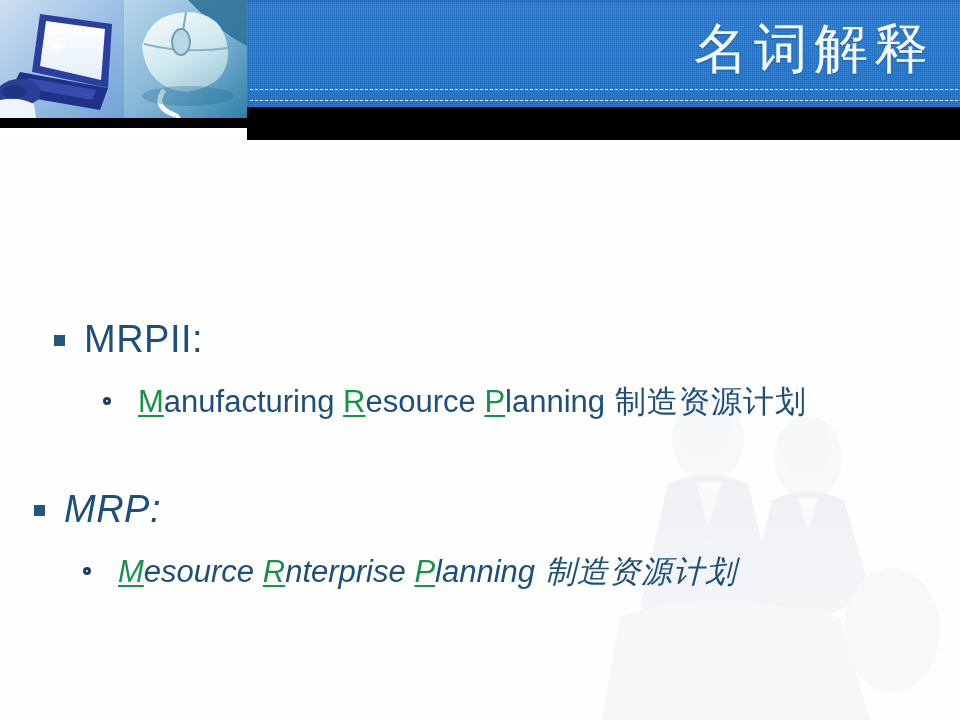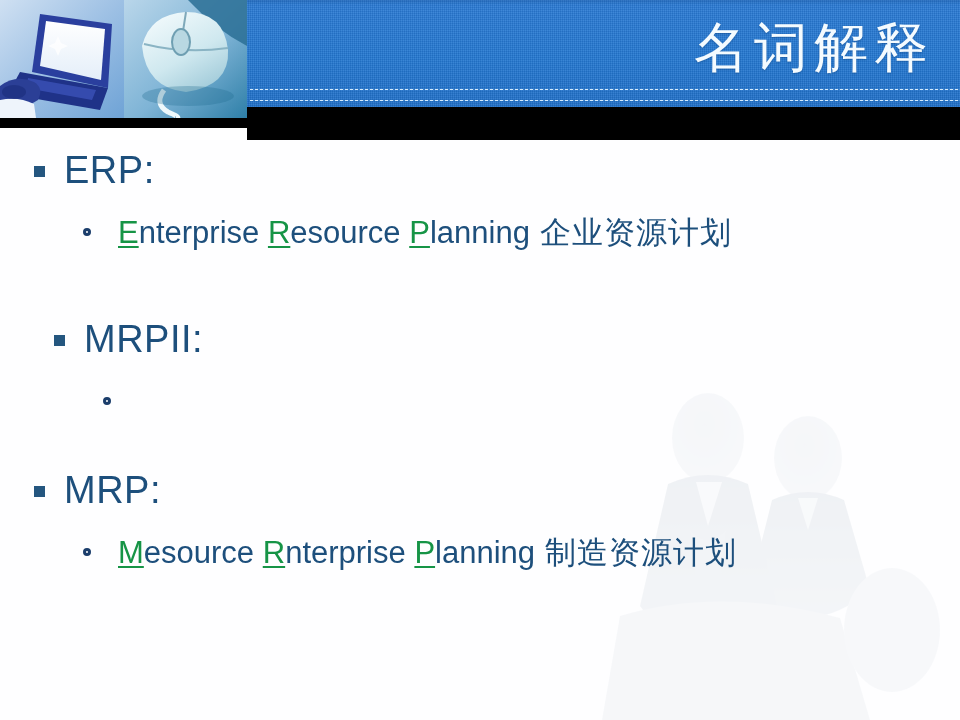--- a/index.html
+++ b/index.html
@@ -62,22 +62,22 @@
     background:repeating-linear-gradient(90deg,
        rgba(220,240,255,0.95) 0px, rgba(220,240,255,0.95) 3px,
        rgba(220,240,255,0.12) 3px, rgba(220,240,255,0.12) 5px);
   }
   #rule-1 { top:89px; }
   #rule-2 { top:100px; }
 
   
   #slide-title {
     position:absolute;
-    right:26px; top:16px;
-    font-family:Liberation Sans, sans-serif;
+    right:26px; top:22px;
+    font-family:Liberation Mono, monospace;
     font-size:54px;
     line-height:62px;
     letter-spacing:6px;
     color:#f4fbff;
     white-space:nowrap;
     text-shadow:0 1px 2px rgba(10,50,100,0.35);
   }
 
   
   .photo {
@@ -109,21 +109,21 @@
   
   #body {
     position:absolute;
     left:0; top:140px;
     width:960px; height:580px;
   }
 
   .group { position:absolute; left:0; width:960px; }
   #group-0 { top:6px; }
   #group-1 { top:175px;padding-left:20px; }
-  #group-2 { top:326px; }
+  #group-2 { top:345px;font-style:italic; }
 
   
   .l1 {
     position:relative;
     height:48px;
     padding-left:64px;
     display:flex;
     align-items:center;
   }
   .l1 .sq {
@@ -281,40 +281,31 @@
       </svg>
     </div>
 
     <div id="black-bar-right"></div>
     <div id="black-bar-left"></div>
     <div id="white-notch"></div>
   </div>
 
   <div id="body">
 
-    <div class="group" id="group-0">
-      <div class="l1">
-        <span class="sq"></span>
-        <span class="txt">ERP:</span>
-      </div>
-      <div class="l2">
-        <span class="circ"></span>
-        <span class="txt">
-          <span class="hl">E</span><span>nterprise</span>&nbsp;<span class="hl">R</span><span>esource</span>&nbsp;<span class="hl">P</span><span>lanning</span><span class="cn">企业资源计划</span>
-        </span>
-      </div>
-    </div>
 
     <div class="group" id="group-1">
       <div class="l1">
         <span class="sq"></span>
         <span class="txt">MRPII:</span>
       </div>
       <div class="l2">
         <span class="circ"></span>
+        <span class="txt">
+          <span class="hl">M</span><span>anufacturing</span>&nbsp;<span class="hl">R</span><span>esource</span>&nbsp;<span class="hl">P</span><span>lanning</span><span class="cn">制造资源计划</span>
+        </span>
       </div>
     </div>
 
     <div class="group" id="group-2">
       <div class="l1">
         <span class="sq"></span>
         <span class="txt">MRP:</span>
       </div>
       <div class="l2">
         <span class="circ"></span>

